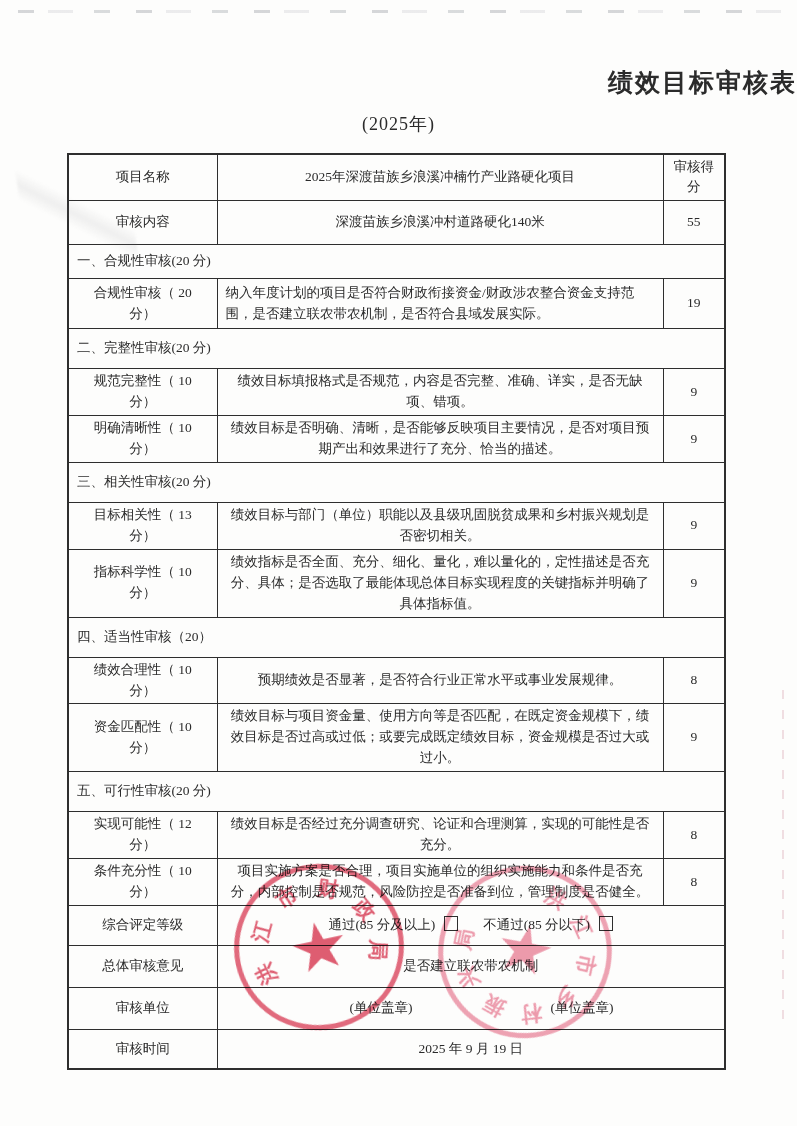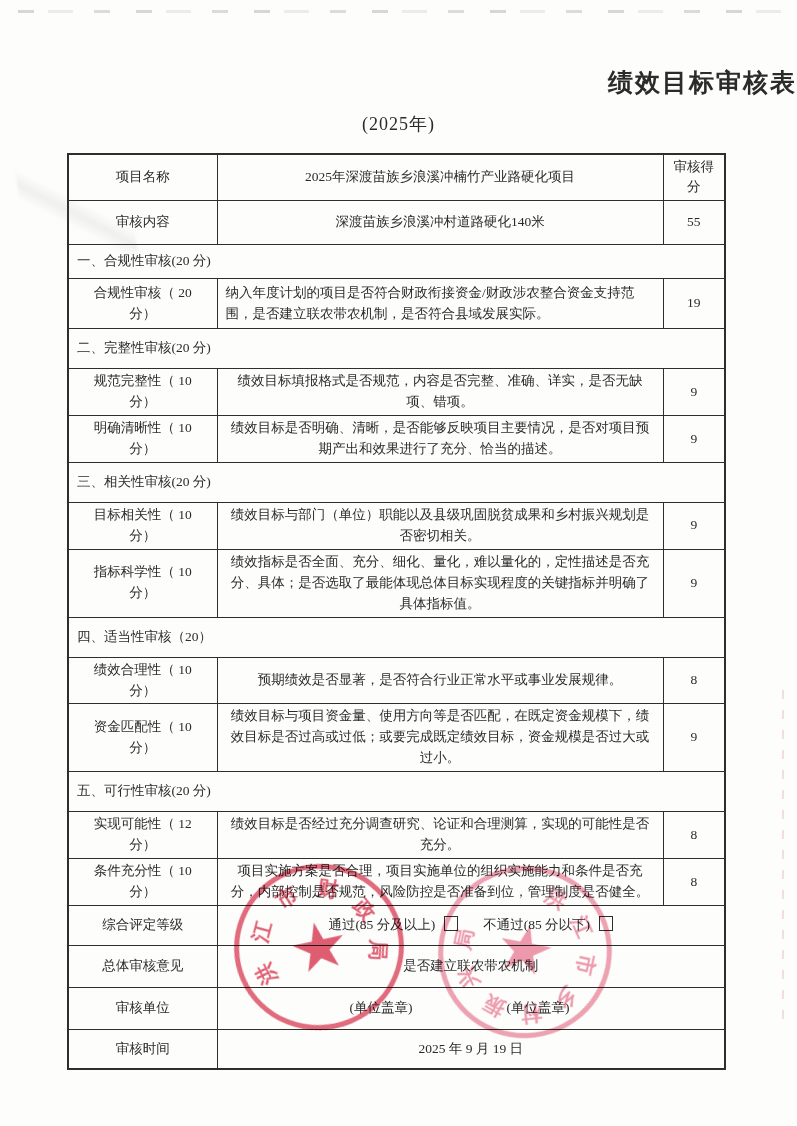--- a/index.html
+++ b/index.html
@@ -53,21 +53,21 @@
   tr.h34{height:34px;} tr.h40{height:40px;} tr.h42{height:42px;}
   tr.h44{height:44px;} tr.h45{height:45px;} tr.h46{height:46px;}
   tr.h50{height:50px;} tr.h52{height:52px;}
   .verdict-cell{text-align:center;}
   .verdict-wrap{display:flex; justify-content:center; align-items:center; gap:25px;}
   .opt{white-space:nowrap;}
   .chk{
     display:inline-block; width:12px; height:13px; margin-left:9px;
     border:1.3px solid #2e2e2e; vertical-align:-2px; background:transparent;
   }
-  .seal-notes{display:flex; align-items:center;}
+  .seal-notes{display:flex; align-items:center;gap:44px;}
   .seal-notes .sn1{margin-left:124px;}
   .seal-notes .sn2{margin-left:94px;}
   
   .seal{
     position:absolute; mix-blend-mode:multiply; pointer-events:none;
     filter:blur(.4px);
   }
   .seal-ring{position:absolute; inset:0; border:5px solid currentColor; border-radius:50%; opacity:.92;}
   .seal-star{
     position:absolute; left:50%; top:50%; width:54px; height:52px;
@@ -130,21 +130,21 @@
       </tr>
       <tr class="h44">
         <td class="lbl">明确清晰性（ 10　分）</td>
         <td class="ctr">绩效目标是否明确、清晰，是否能够反映项目主要情况，是否对项目预期产出和效果进行了充分、恰当的描述。</td>
         <td class="score">9</td>
       </tr>
       <tr class="h40">
         <td class="section" colspan="3">三、相关性审核(20 分)</td>
       </tr>
       <tr class="h44">
-        <td class="lbl">目标相关性（ 10　分）</td>
+        <td class="lbl">目标相关性（ 13　分）</td>
         <td class="ctr">绩效目标与部门（单位）职能以及县级巩固脱贫成果和乡村振兴规划是否密切相关。</td>
         <td class="score">9</td>
       </tr>
       <tr class="h52">
         <td class="lbl">指标科学性（ 10　分）</td>
         <td class="ctr">绩效指标是否全面、充分、细化、量化，难以量化的，定性描述是否充分、具体；是否选取了最能体现总体目标实现程度的关键指标并明确了具体指标值。</td>
         <td class="score">9</td>
       </tr>
       <tr class="h40">
         <td class="section" colspan="3">四、适当性审核（20）</td>

